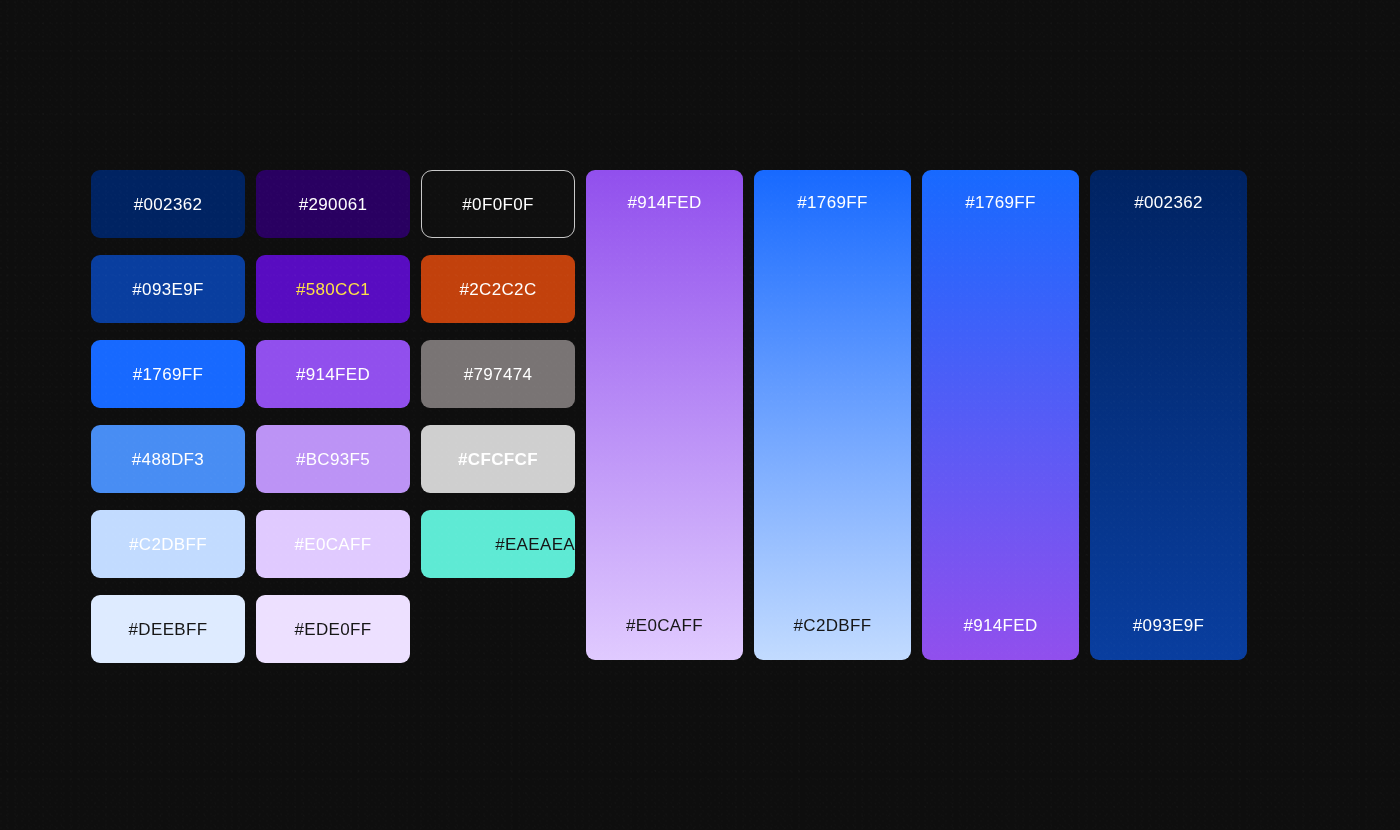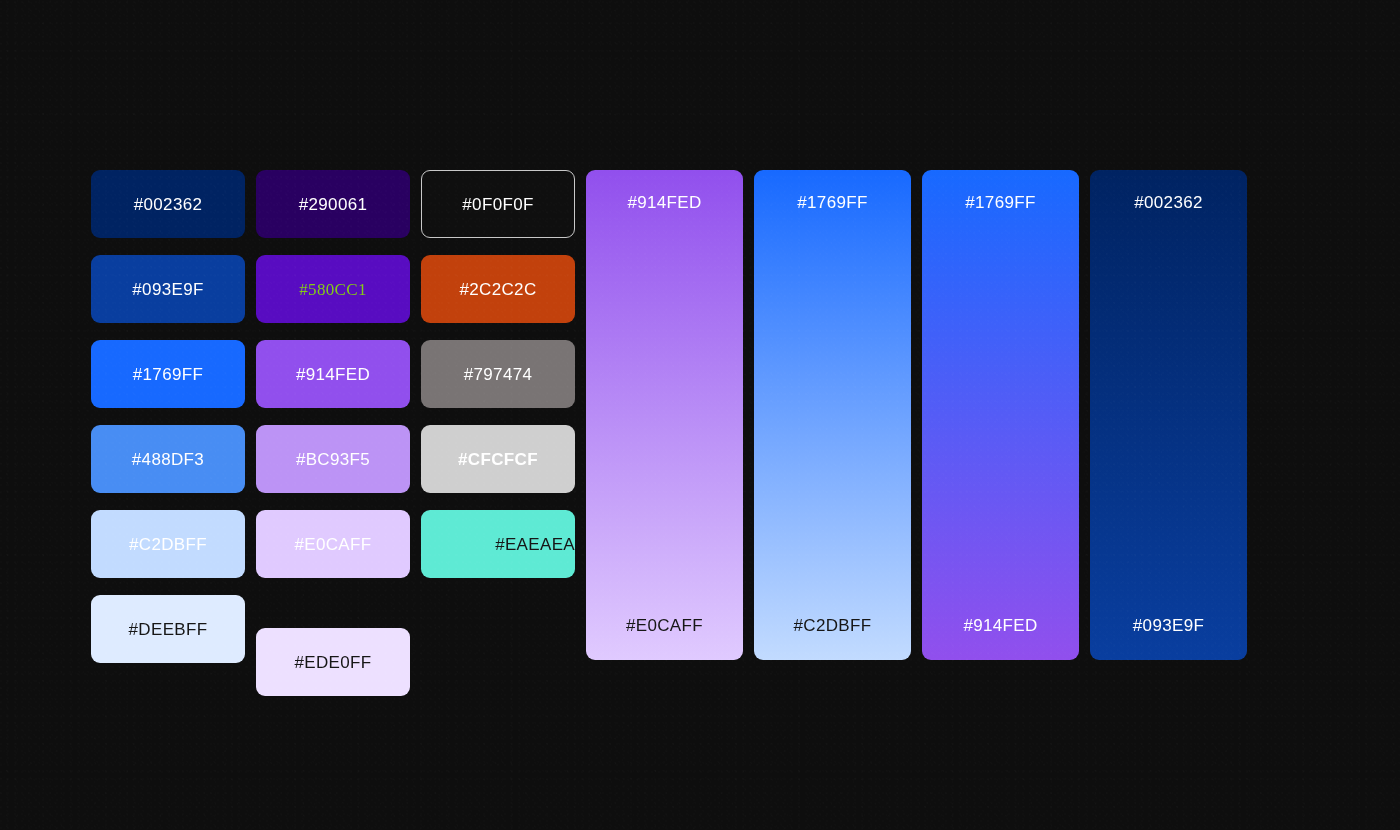--- a/index.html
+++ b/index.html
@@ -118,37 +118,37 @@
       </div>
       <div class="swatch" style="background-color: rgb(222, 235, 255);">
         <span class="swatch-label" style="color: rgb(22, 22, 22);">#DEEBFF</span>
       </div>
     </div>
     <div class="scale-column">
       <div class="swatch" style="background-color: rgb(41, 0, 97);">
         <span class="swatch-label" style="color: rgb(255, 255, 255);">#290061</span>
       </div>
       <div class="swatch" style="background-color: rgb(88, 12, 193);">
-        <span class="swatch-label" style="color: #84cc16; font-family: Liberation Serif, serif;">#580CC1</span>
+        <span class="swatch-label" style="color: #fde047;">#580CC1</span>
       </div>
       <div class="swatch" style="background-color: rgb(145, 79, 237);">
         <span class="swatch-label" style="color: rgb(255, 255, 255);">#914FED</span>
       </div>
       <div class="swatch" style="background-color: rgb(188, 147, 245);">
         <span class="swatch-label" style="color: rgb(255, 255, 255);">#BC93F5</span>
       </div>
       <div class="swatch" style="background-color: rgb(224, 202, 255);">
         <span class="swatch-label" style="color: rgb(255, 255, 255);">#E0CAFF</span>
       </div>
-      <div class="swatch" style="background-color: rgb(237, 224, 255); margin-top: 33px;">
+      <div class="swatch" style="background-color: rgb(237, 224, 255);">
         <span class="swatch-label" style="color: rgb(22, 22, 22);">#EDE0FF</span>
       </div>
     </div>
     <div class="scale-column">
-      <div class="swatch outlined" style="background-color: rgb(15, 15, 15);">
+      <div class="swatch outlined" style="background-color: rgb(15, 15, 15); border-radius: 11px;">
         <span class="swatch-label" style="color: rgb(255, 255, 255);">#0F0F0F</span>
       </div>
       <div class="swatch" style="background-color: #c2410c;">
         <span class="swatch-label" style="color: rgb(255, 255, 255);">#2C2C2C</span>
       </div>
       <div class="swatch" style="background-color: rgb(121, 116, 116);">
         <span class="swatch-label" style="color: rgb(255, 255, 255);">#797474</span>
       </div>
       <div class="swatch" style="background-color: rgb(207, 207, 207); font-weight: bold;">
         <span class="swatch-label" style="color: rgb(255, 255, 255);">#CFCFCF</span>

